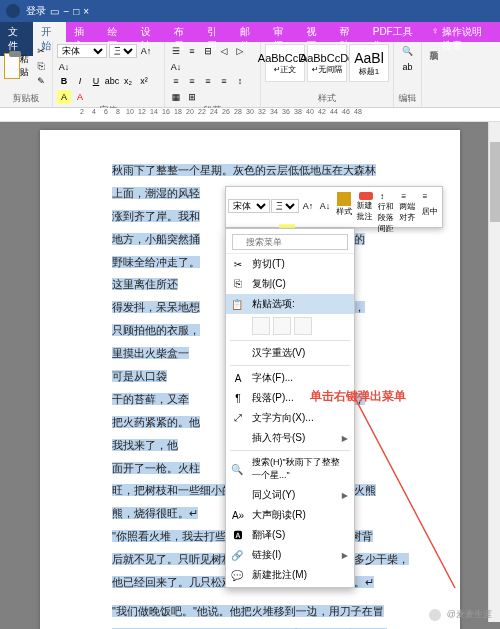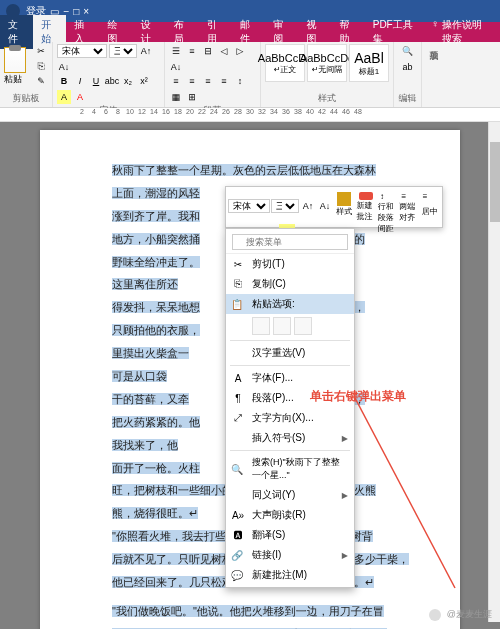--- a/index.html
+++ b/index.html
@@ -1,27 +1,27 @@
 <!DOCTYPE html>
 <html><head>
 <meta charset="utf-8">
 <style>
 *{box-sizing:border-box;margin:0;padding:0;font-family:"Microsoft YaHei","SimSun",sans-serif}
 body{width:500px;height:629px;background:#f0f0f0;overflow:hidden;font-size:10px;position:relative}
 .titlebar{height:22px;background:#2b579a;color:#fff;display:flex;align-items:center;padding:0 6px;font-size:10px}
 .titlebar .title{flex:1;text-align:center}
 .titlebar .right{display:flex;gap:4px;align-items:center}
-.tabs{height:20px;background:#be185d;display:flex;align-items:center;font-size:10px;color:#fff}
+.tabs{height:20px;background:#d946ef;display:flex;align-items:flex-start;font-size:10px;color:#fff}
 .tabs .tab{padding:3px 8px;cursor:pointer}
 .tabs .tab.active{background:#f3f3f3;color:#2b579a}
 .ribbon{height:66px;background:#f3f3f3;border-bottom:1px solid #d4d4d4;display:flex;font-size:9px}
 .rgroup{border-right:1px solid #e0e0e0;padding:2px 4px;display:flex;flex-direction:column;justify-content:space-between}
 .rgroup .glabel{text-align:center;color:#666;font-size:9px}
 .rgroup .gcontent{display:flex;gap:2px;align-items:center;flex-wrap:wrap}
-.paste-btn{display:flex;flex-direction:column;align-items:flex-start;width:28px}
+.paste-btn{display:flex;flex-direction:row;align-items:center;width:28px}
 .paste-ico{width:22px;height:26px;background:linear-gradient(#fff,#f8f8f8);border:1px solid #d4a017;position:relative}
 .paste-ico:before{content:"";position:absolute;top:-3px;left:4px;width:12px;height:6px;background:#888;border-radius:2px}
 select,input{font-size:9px;border:1px solid #ccc;background:#fff}
 .fontname{width:50px;height:14px}
 .fontsize{width:28px;height:14px}
 .mini-btn{width:14px;height:14px;border:1px solid transparent;display:inline-flex;align-items:center;justify-content:center;font-size:9px;cursor:pointer}
 .styles{display:flex;gap:1px}
 .style-box{width:40px;height:38px;border:1px solid #ddd;background:#fff;display:flex;flex-direction:column;align-items:center;justify-content:center;font-size:8px}
 .style-box .preview{font-size:11px}
 .ruler{height:14px;background:#fff;border-bottom:1px solid #ddd;display:flex;font-size:7px;color:#666;padding-left:76px;position:relative}

